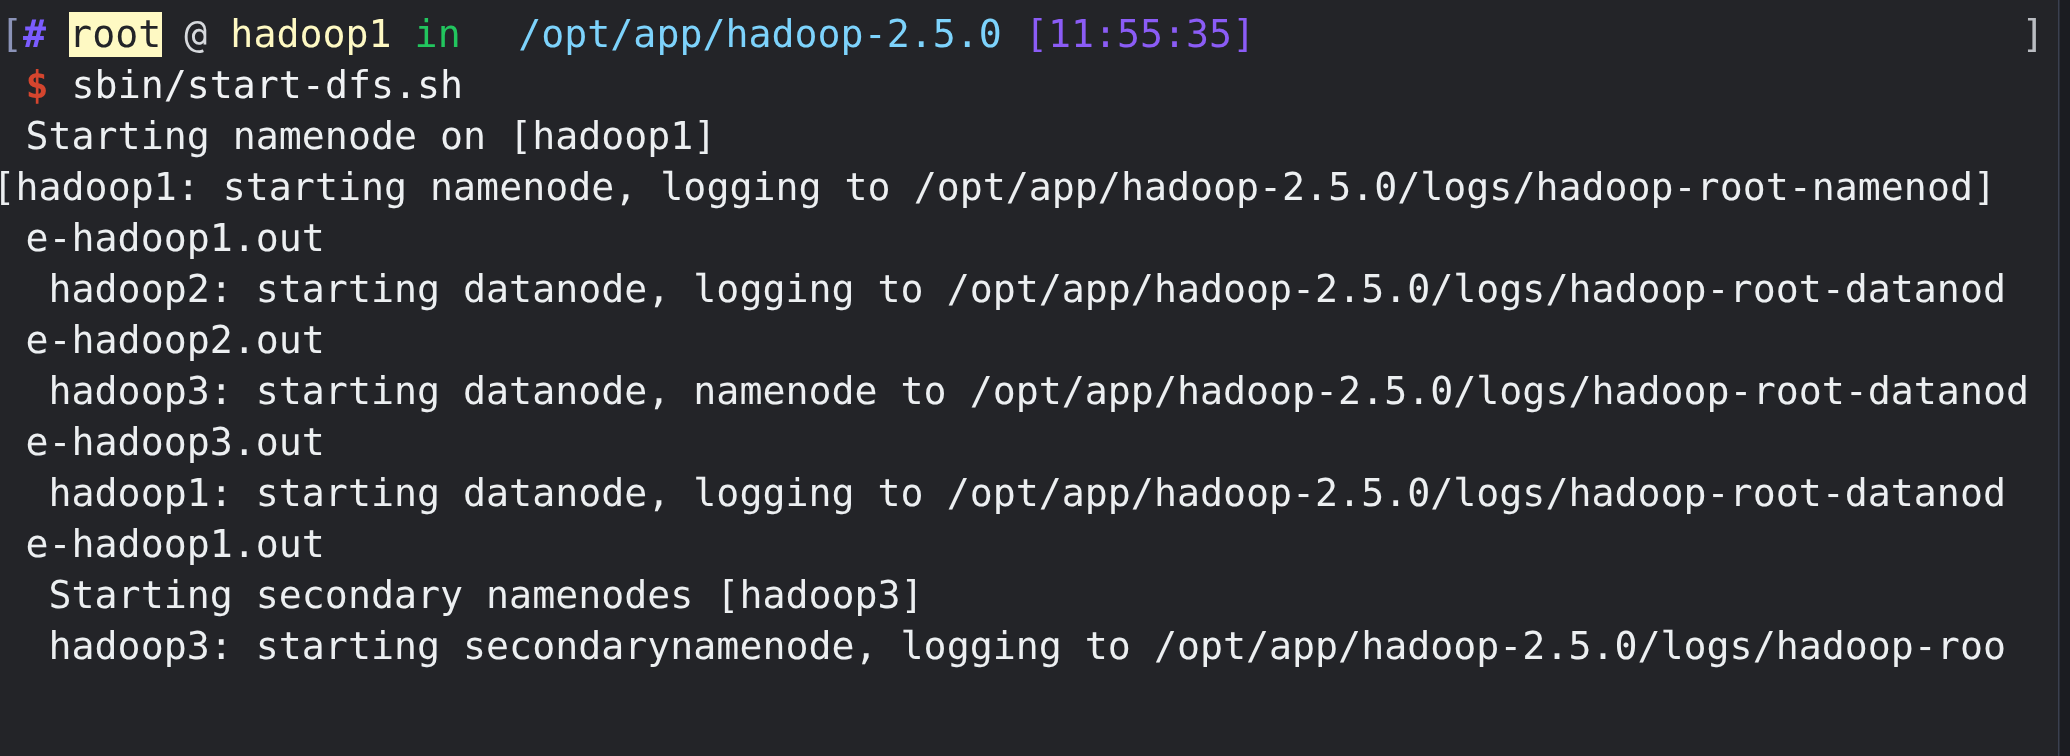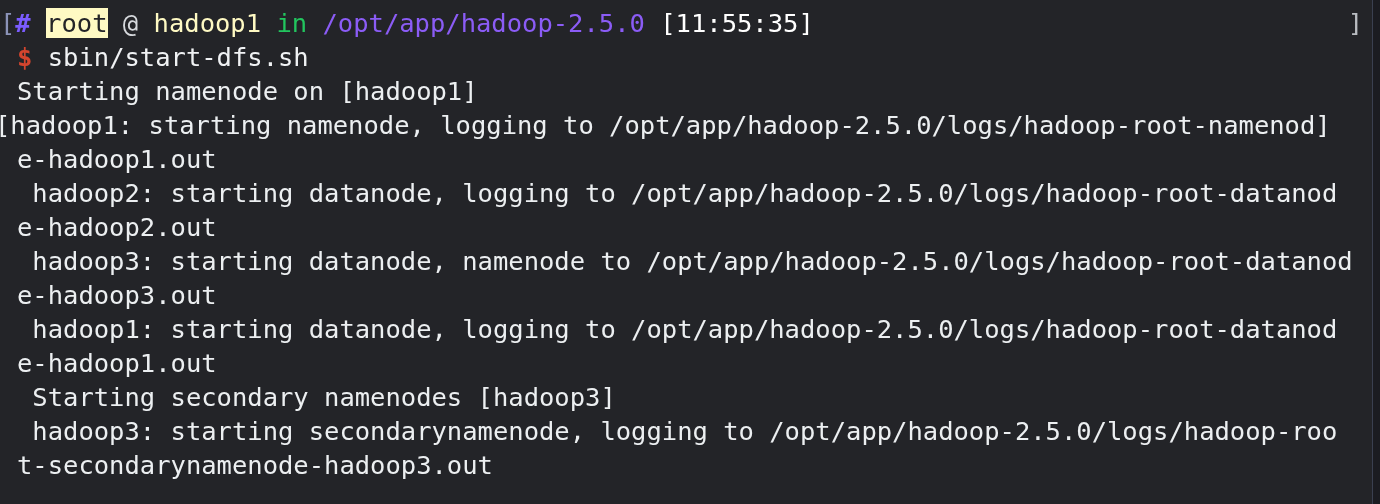--- a/index.html
+++ b/index.html
@@ -68,22 +68,22 @@
   }
 
   .seg { white-space: pre; }
 
   .c-bracket   { color: #8b93b8; }
   .c-hash      { color: #7b5cff; font-weight: bold; }
   .c-user      { color: #232428; background: #fef9c3; }
   .c-at        { color: #d6d9dd; }
   .c-host      { color: #fef9c3; }
   .c-in        { color: #22c55e; }
-  .c-path      { color: #8b5cf6; }
-  .c-time      { color: #ffffff; text-align: right; }
+  .c-path      { color: #7dd3fc; margin-left: 23px; }
+  .c-time      { color: #8b5cf6; text-align: right; }
   .c-dollar    { color: #d4452e; font-weight: bold; }
   .c-cmd       { color: #f0f2f4; }
   .c-out       { color: #eceff1; }
 
   .end-bracket {
     position: absolute;
     right: 10px;
     top: 0;
     color: #b9bcc1;
   }
@@ -103,19 +103,18 @@
     <div class="line c-out clipped-left">[hadoop1: starting namenode, logging to /opt/app/hadoop-2.5.0/logs/hadoop-root-namenod]</div>
     <div class="line c-out">e-hadoop1.out</div>
     <div class="line c-out"> hadoop2: starting datanode, logging to /opt/app/hadoop-2.5.0/logs/hadoop-root-datanod</div>
     <div class="line c-out">e-hadoop2.out</div>
     <div class="line c-out"> hadoop3: starting datanode, namenode to /opt/app/hadoop-2.5.0/logs/hadoop-root-datanod</div>
     <div class="line c-out">e-hadoop3.out</div>
     <div class="line c-out"> hadoop1: starting datanode, logging to /opt/app/hadoop-2.5.0/logs/hadoop-root-datanod</div>
     <div class="line c-out">e-hadoop1.out</div>
     <div class="line c-out"> Starting secondary namenodes [hadoop3]</div>
     <div class="line c-out"> hadoop3: starting secondarynamenode, logging to /opt/app/hadoop-2.5.0/logs/hadoop-roo</div>
-    <div class="line c-out">t-secondarynamenode-hadoop3.out</div>
 
   </div>
 
   <div id="right-gutter"></div>
 
 </div>
 
 </body></html>

